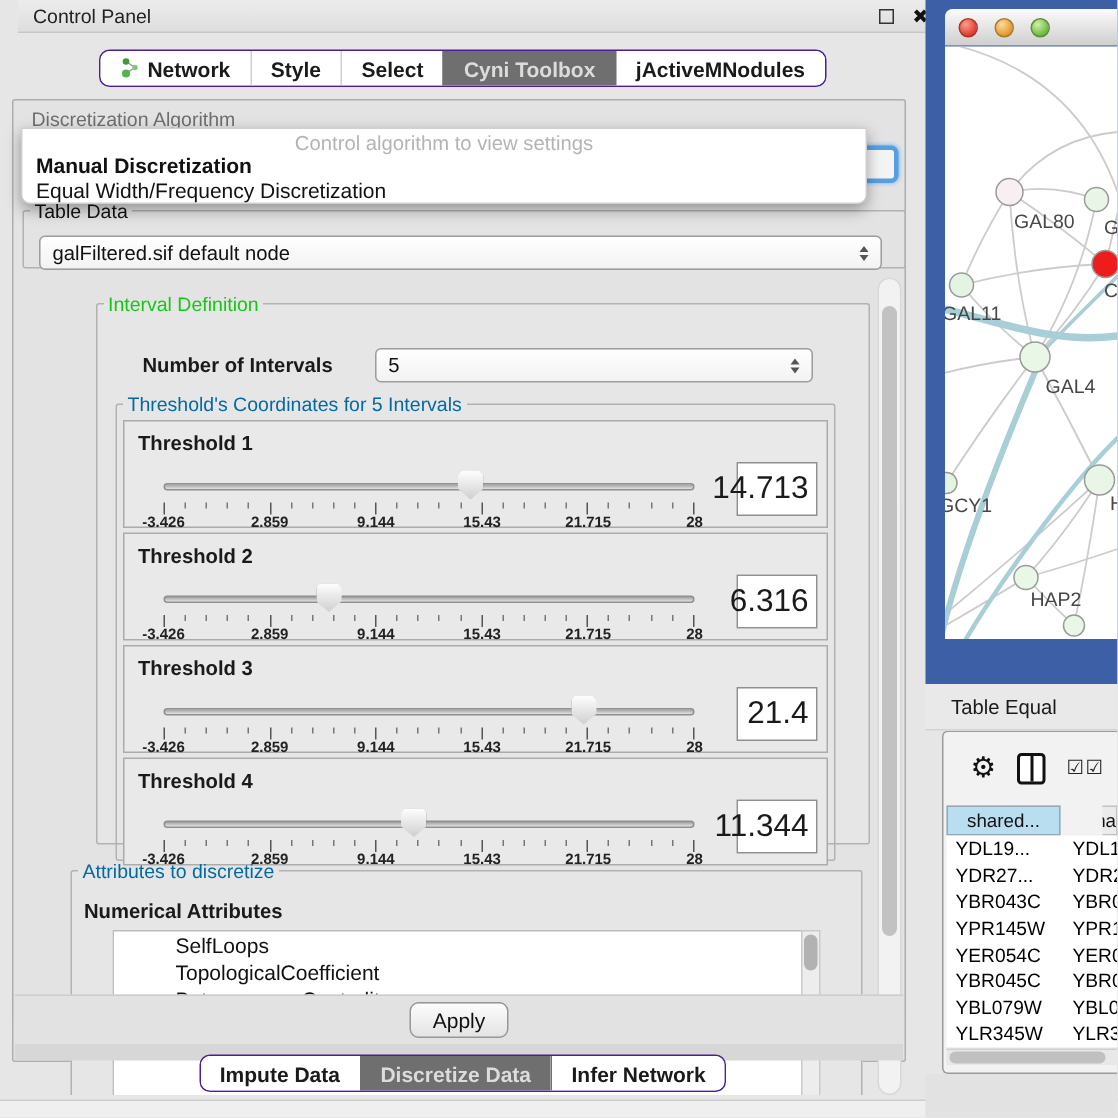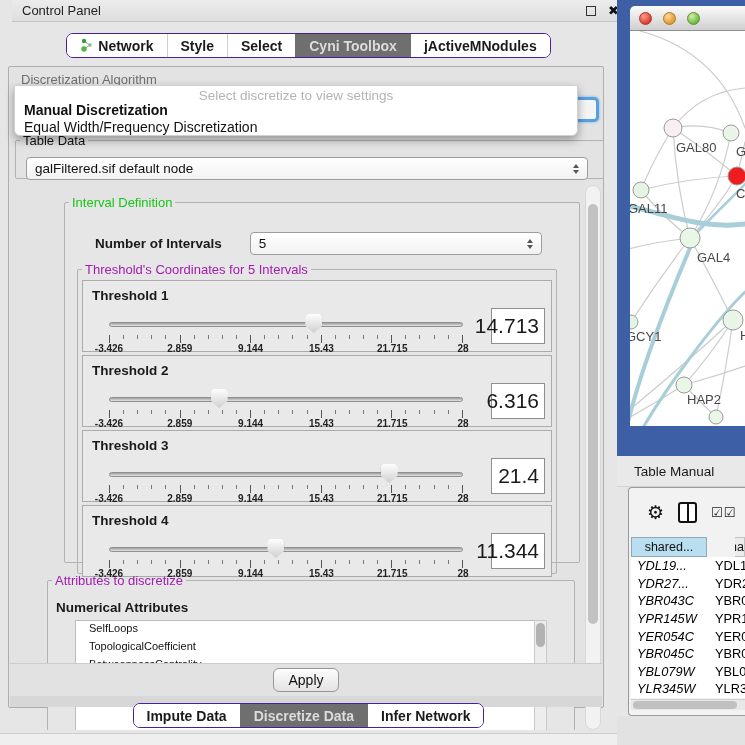--- a/index.html
+++ b/index.html
@@ -45,21 +45,21 @@
   .popup { position:absolute; left:5px; top:18px; width:564px; height:51px; background:#fff;
     border:1px solid #d0d0d0; border-radius:0 0 6px 6px; box-shadow:0 4px 10px rgba(0,0,0,0.35); z-index:30; }
   .popup-hint { text-align:center; color:#b4b4b4; font-size:13.5px; padding-top:2px; height:16px; }
   .popup-item { padding:0 9px; font-size:14px; height:16.5px; color:#111; white-space:nowrap; }
   .popup-item.bold { font-weight:bold; }
 
   fieldset { border:1px solid #b2b2b2; border-radius:2px; }
   legend { padding:0 3px; font-size:13px; margin-left:4px; }
   legend.black { color:#111; }
   legend.green { color:#17c617; }
-  legend.blue { color:#a21caf; }
+  legend.blue { color:#0369a1; }
 
   .table-data-group { position:absolute; left:6px; top:66px; width:589px; height:46px; }
   .table-data-group .combo { position:absolute; left:10px; top:9px; width:562px; }
 
   .scrollpane { position:absolute; left:6px; top:118px; width:589px; height:545px; overflow:hidden; }
   .vscroll { position:absolute; right:3px; top:0; width:16px; height:100%; background:#f2f2f2;
     border:1px solid #d8d8d8; border-radius:8px; }
   .vscroll .thumb { position:absolute; left:2px; top:18px; width:10px; height:420px; background:#c2c2c2; border-radius:6px; }
 
   .green-group { position:absolute; left:38px; top:10px; width:516px; height:368px; background:#e6e6e6;margin-left:11px; }
@@ -85,21 +85,21 @@
   .tick-labels { position:absolute; left:0; top:32px; width:100%; font-size:10px; font-weight:bold; color:#222; }
   .tick-labels span { position:absolute; transform:translateX(-50%); white-space:nowrap; }
   .value-box { position:absolute; right:6px; top:27px; width:54px; height:36px; background:#fff;
     border:1px solid #8f8f8f; font-size:21px; display:flex; align-items:center; justify-content:flex-end;
     padding-right:5px; }
 
   .attr-group { position:absolute; left:32px; top:388px; width:528px; height:200px; background:#e6e6e6; }
   .attr-list-label { position:absolute; left:8px; top:12px; font-weight:bold; font-size:13.5px; }
   .listbox { position:absolute; left:27px; top:32px; width:470px; height:120px; background:#fff;
     border:1px solid #bdbdbd; overflow:hidden; }
-  .listbox .item { padding:1px 0 1px 13px; font-size:11px; height:18px; color:#111; }
+  .listbox .item { padding:1px 0 1px 13px; font-size:14px; height:18px; color:#111;margin-left:28px; }
   .list-scroll { position:absolute; right:27px; top:32px; width:13px; height:120px; background:#ededed; border:1px solid #c9c9c9; }
   .list-scroll .thumb { position:absolute; left:1px; top:2px; width:9px; height:24px; background:#b2b2b2; border-radius:5px; }
 
   .apply-strip { position:absolute; left:1px; right:1px; top:596px; height:33px; background:#e2e2e2;
     border-top:1px solid #cccccc; display:flex; justify-content:center; align-items:center; }
   .apply-btn { width:66px; height:24px; border:1px solid #979797; border-radius:6px;
     background:linear-gradient(#fdfdfd,#e3e3e3); font-size:14px; font-family:inherit; color:#111; }
   .inner-bottom-strip { position:absolute; left:1px; right:1px; top:629px; height:11px; background:#d7d7d7; }
 
   #bottom-tabs { position:absolute; top:703px; left:0; width:617px; display:flex; justify-content:center; z-index:5; }
@@ -129,21 +129,21 @@
   .split-icon { width:19px; height:21px; border:2px solid #111; border-radius:3px; position:relative; background:#fff; }
   .split-icon::after { content:""; position:absolute; left:7px; top:0; width:2px; height:100%; background:#111; }
   .chk { font-size:13px; color:#222; letter-spacing:1px; }
   .tbl-header { position:absolute; left:2px; top:49px; right:0; height:20px; display:flex; font-size:12.5px;gap:28px; }
   .tbl-header .h1 { width:76px; background:#b9def0; border:1px solid #93a8b4; display:flex;
     align-items:center; justify-content:center; color:#111; }
   .tbl-header .h2 { flex:1; background:#ebebeb; border:1px solid #c2c2c2; border-left:none; display:flex;
     align-items:center; justify-content:flex-end; color:#111; overflow:hidden; }
   .tbl-rows { position:absolute; left:2px; top:69px; right:0; height:141px; background:#fff; overflow:hidden; }
   .tbl-row { display:flex; height:17.6px; font-size:12.8px; color:#000; }
-  .tbl-row .c1 { width:76px; padding-left:6px; display:flex; align-items:center;font-style:italic; }
+  .tbl-row .c1 { width:76px; padding-left:6px; display:flex; align-items:center; }
   .tbl-row .c2 { flex:1; padding-left:8px; display:flex; align-items:center; white-space:nowrap; overflow:hidden; }
   .hscroll { position:absolute; left:2px; right:0; top:211px; height:11px; background:#e8e8e8; border-top:1px solid #cfcfcf; }
   .hscroll .thumb { position:absolute; left:2px; top:1px; height:8px; width:104px; background:#c0c0c0; border-radius:5px; }
   .br-filler { position:absolute; left:617px; top:716px; width:128px; height:29px; background:#e2e2e2; }
 </style>
 </head>
 <body>
 
 <div class="control-panel">
   <div class="cp-titlebar">
@@ -178,21 +178,21 @@
           <span>jActiveMNodules</span>
         </div>
       </div>
     </div>
 
   <div class="cp-outer">
     <div class="algo-label">Discretization Algorithm</div>
     <div class="algo-combo-sliver"></div>
 
     <div class="popup">
-      <div class="popup-hint">Select discretize to view settings</div>
+      <div class="popup-hint">Control algorithm to view settings</div>
       <div class="popup-item bold">Manual Discretization</div>
       <div class="popup-item">Equal Width/Frequency Discretization</div>
     </div>
 
     <fieldset class="table-data-group">
       <legend class="black">Table Data</legend>
       <div class="combo">
         <span>galFiltered.sif default node</span>
         <span class="spacer"></span>
         <span class="spinner">
@@ -489,21 +489,21 @@
         <circle cx="733" cy="320" r="10" fill="#e9f6e7" stroke="#9a9a9a" stroke-width="1"></circle>
         <text x="740" y="340" fill="#474747" font-size="13" font-family="Liberation Sans, sans-serif">H</text>
         <circle cx="684" cy="385" r="8" fill="#e9f7e7" stroke="#9a9a9a" stroke-width="1"></circle>
         <text x="687" y="404" fill="#474747" font-size="13" font-family="Liberation Sans, sans-serif">HAP2</text>
         <circle cx="716" cy="417" r="7" fill="#e9f7e7" stroke="#9a9a9a" stroke-width="1"></circle>
       </svg>
   </div>
 </div>
 
 <div class="table-panel-bar">
-  <span>Table Manual</span>
+  <span>Table Equal</span>
 </div>
 
 <div class="table-window">
   <div class="tbl-toolbar">
     <span class="gear-glyph">⚙</span>
     <span class="split-icon"></span>
     <span class="chk">☑☑</span>
   </div>
   <div class="tbl-header">
     <div class="h1">shared...</div>

